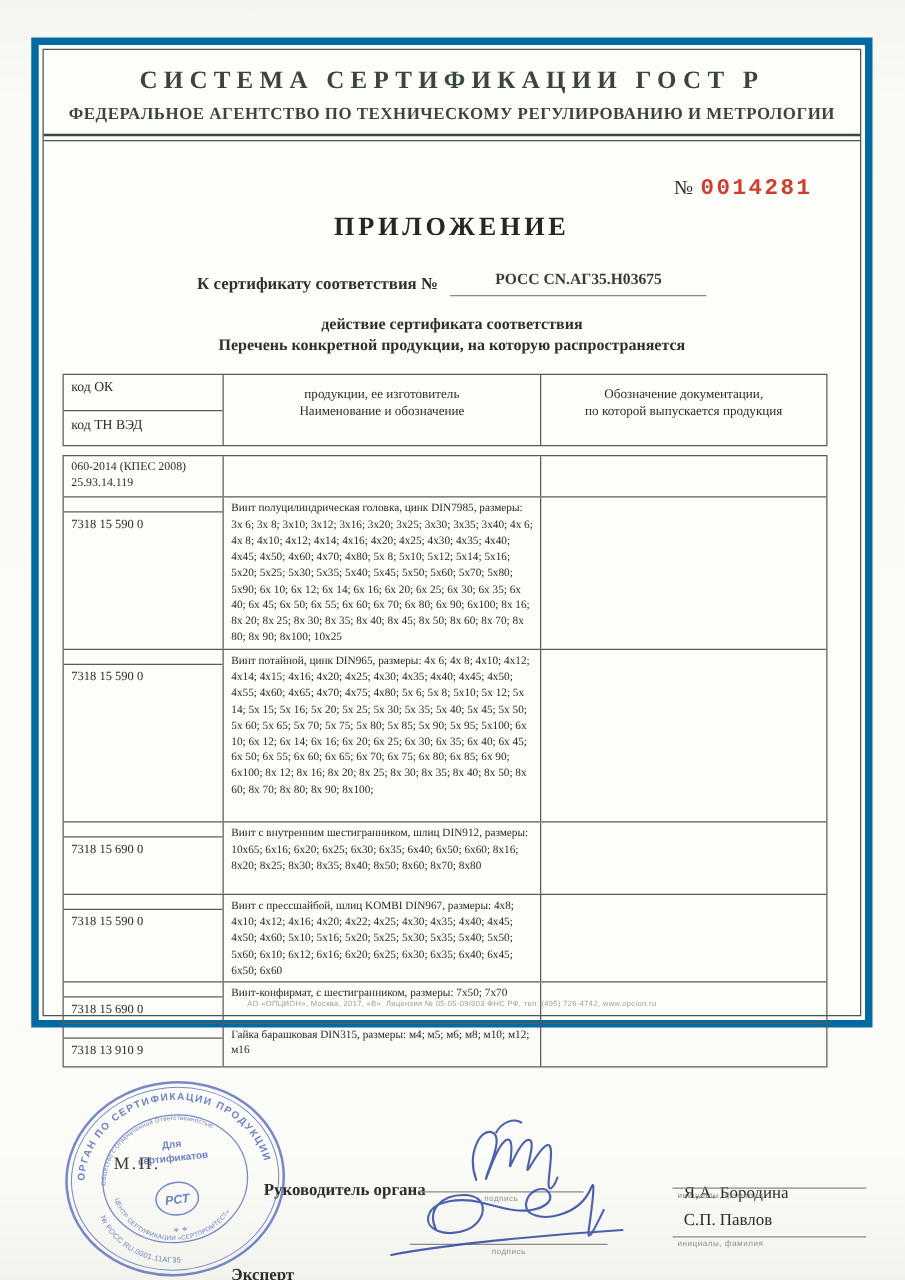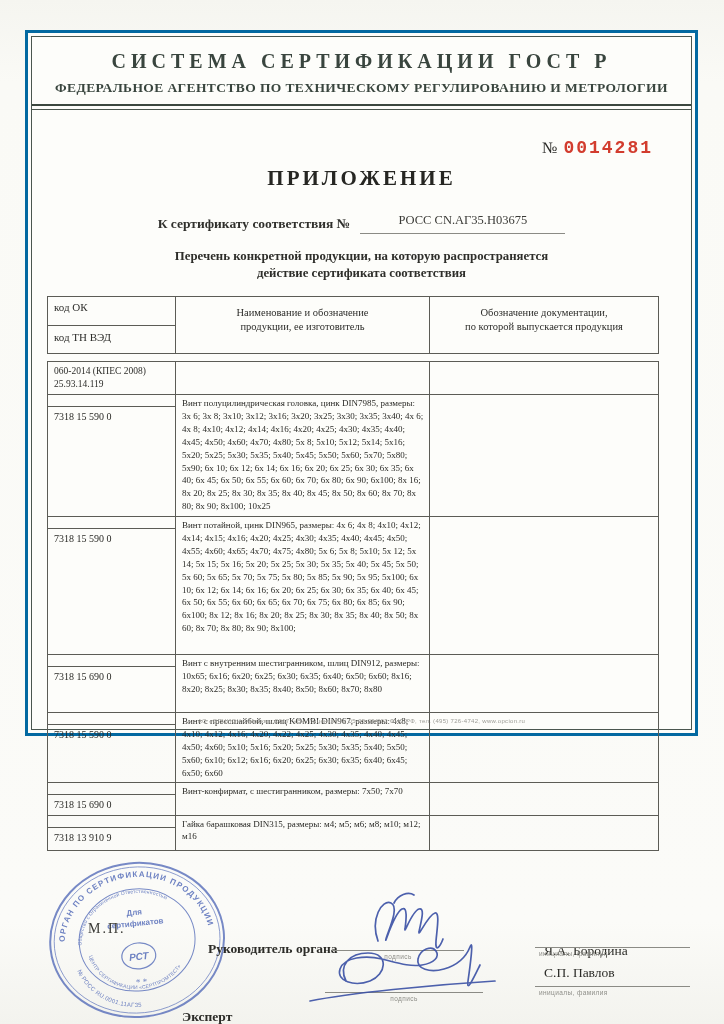--- a/index.html
+++ b/index.html
@@ -6,22 +6,22 @@
   html,body { width:724px; }
   body {
     width:724px; height:1024px;
     font-family:"Liberation Serif","DejaVu Serif",serif;
     background:linear-gradient(180deg,#f5f5f0 0%, #fafaf6 8%, #fbfbf8 90%, #f3f3ee 100%);
     color:#2d2d2a;
     position:relative;
     overflow:hidden;
   }
   .frame-outer {
-    position:absolute; left:25px; top:30px; width:673px; height:706px;
-    border:3px solid #0369a1;
+    position:absolute; left:25px; top:30px; width:673px; height:792px;
+    border:6px solid #0369a1;
     background:#fdfdfa;
   }
   .frame-inner {
     position:absolute; inset:3px;
     border:1px solid #4a564f;
     padding:0;
   }
   .content { position:relative; width:100%; height:100%; }
 
   
@@ -49,21 +49,21 @@
     text-align:center; font-weight:bold; font-size:21px; letter-spacing:3px;
     color:#262622; margin-top:6px;
   }
 
   .cert-line {
     display:flex; justify-content:center; align-items:flex-end;
     margin-top:15px; height:26px; font-size:13.5px; font-weight:bold; color:#30302c;
   }
   .cert-line .cert-value {
     display:inline-block; min-width:205px; text-align:center;
-    border-bottom:1px solid #8b8b85; font-weight:normal; font-size:12.5px;
+    border-bottom:1px solid #8b8b85; font-weight:bold; font-size:12.5px;
     padding-bottom:5px; margin-left:10px; transform:translateY(2px); color:#3a3a36;
   }
 
   .subtitle { text-align:center; margin-top:16px; font-weight:bold; font-size:12.8px; color:#2e2e2a; line-height:17px; }
 
   
   .ctable { margin:14px 0 0 15px; width:612px; font-size:10.5px; }
   .t-head {
     border:1px solid #5c5c56;
     display:grid; grid-template-columns:128px 254px 1fr;
@@ -143,34 +143,34 @@
   </div>
 
   <div class="doc-title">ПРИЛОЖЕНИЕ</div>
 
   <div class="cert-line">
     <span>К сертификату соответствия №</span>
     <span class="cert-value">РОСС CN.АГ35.Н03675</span>
   </div>
 
   <div class="subtitle">
+    <div>действие сертификата соответствия</div>
     <div>Перечень конкретной продукции,  на которую распространяется</div>
-    <div>действие сертификата соответствия</div>
   </div>
 
   <div class="ctable">
     <div class="t-head">
       <div class="h-col1">
         <span class="h-ok">код ОК</span>
         <span class="h-div"></span>
         <span class="h-tnved">код ТН ВЭД</span>
       </div>
       <div class="h-col2">
+        <div>продукции, ее изготовитель</div>
         <div>Наименование и обозначение</div>
-        <div>продукции, ее изготовитель</div>
       </div>
       <div class="h-col3">
         <div>Обозначение документации,</div>
         <div>по которой выпускается продукция</div>
       </div>
     </div>
 
     <div class="t-gap"></div>
 
     <div class="t-body">

